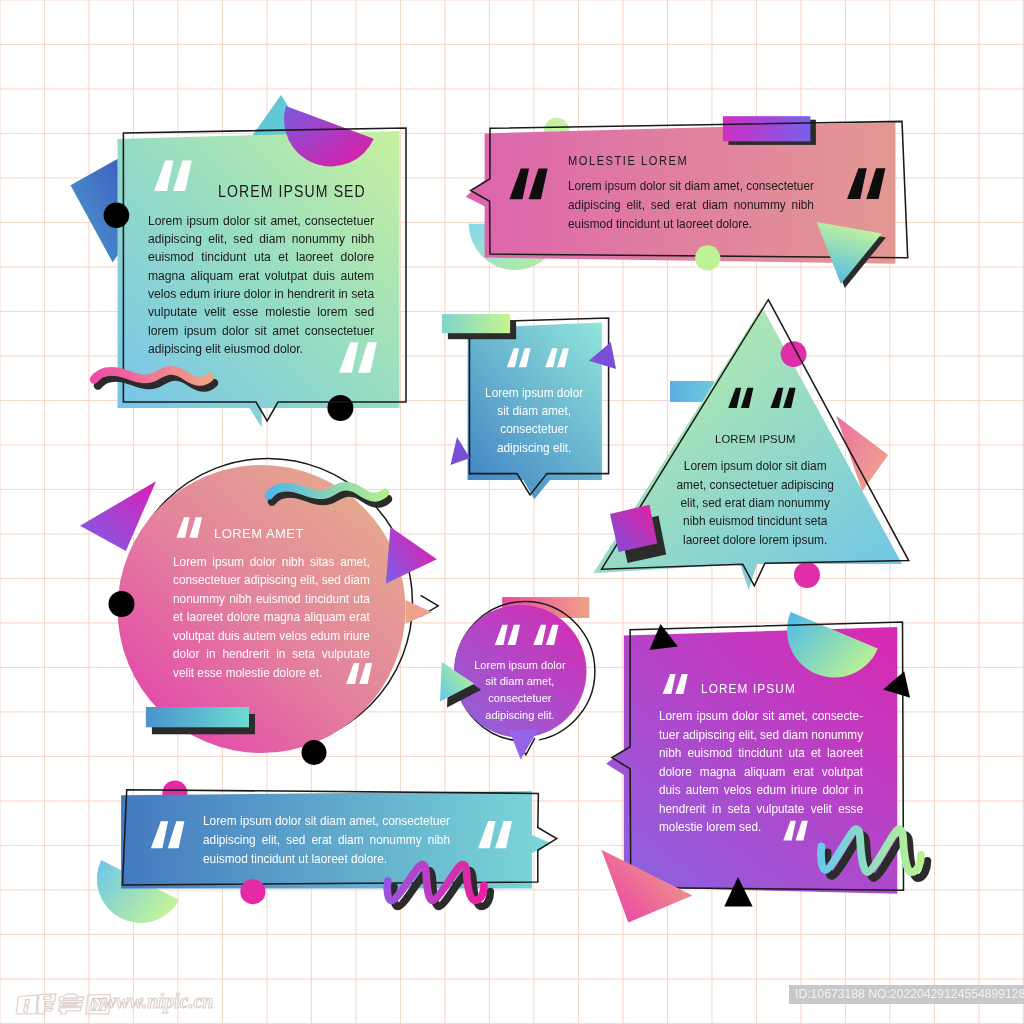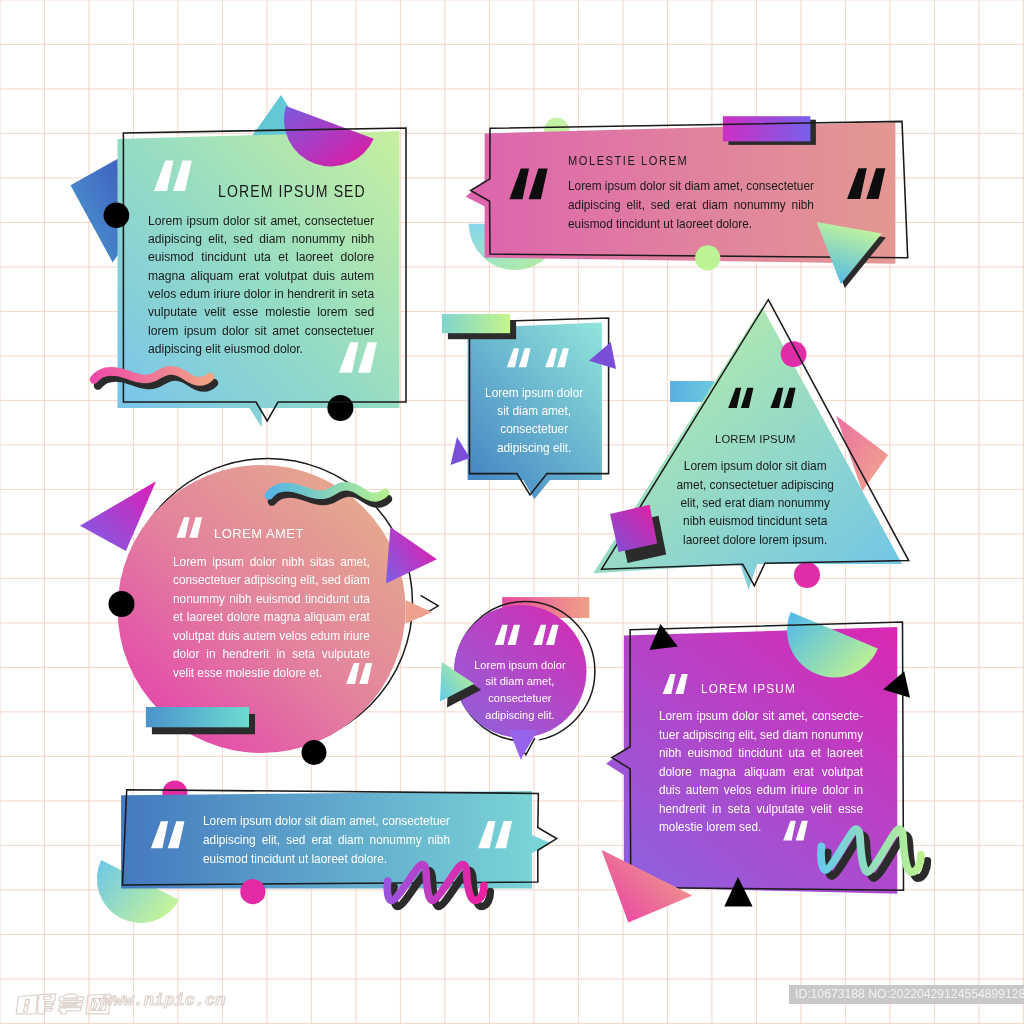--- a/index.html
+++ b/index.html
@@ -322,17 +322,17 @@
       <path d="M59 1007.9 L81.2 1007.4 L80.6 1010.6 L66.5 1010.9 L65.9 1013.9 L60.6 1013.9 L61.3 1011 L58.4 1011.1 Z"></path>
       <path d="M64 998.2 L78 997.9 L77.6 999.9 L63.7 1000.2 Z"></path>
       <path d="M63 1003.9 L77 1003.6 L76.6 1005.2 L62.7 1005.5 Z"></path>
 
       <path d="M88 995 L110.5 994.4 L108.8 1013.9 L86 1013.9 Z"></path>
       <path d="M92.2 998.6 L106.6 998.2 L105.4 1010.3 L90.5 1010.5 Z"></path>
       <path d="M94.5 999.6 L97.5 1004.5 L95 1009.3 L92.5 1009.4 L95 1004.6 L92.8 999.7 Z"></path>
       <path d="M100.5 999.4 L103.5 1004.3 L101 1009.2 L98.5 1009.3 L101 1004.4 L98.8 999.5 Z"></path>
     </g>
   </svg>
-  <div class="wm" style="left:103px;top:991px;font-size:17px;font-style:italic;font-weight:bold;color:transparent;
-              -webkit-text-stroke:1.15px #ded2cb;line-height:20px;font-family:Liberation Mono, monospace;text-align:center;">www.nipic.cn</div>
+  <div class="wm" style="left:103px;top:991px;font-size:20px;font-style:italic;font-weight:bold;color:transparent;
+              -webkit-text-stroke:1.15px #ded2cb;line-height:20px;font-family:Liberation Serif, serif;text-align:center;">www.nipic.cn</div>
   <div class="wm" style="left:789px;top:985px;height:19px;line-height:19px;padding:0 6px;background:#c8c8c8;color:#f2f2f2;
               font-size:12.2px;white-space:nowrap;font-family:'Liberation Sans',sans-serif;">ID:10673188 NO:20220429124554899128</div>
 </div>
 
 </body></html>

